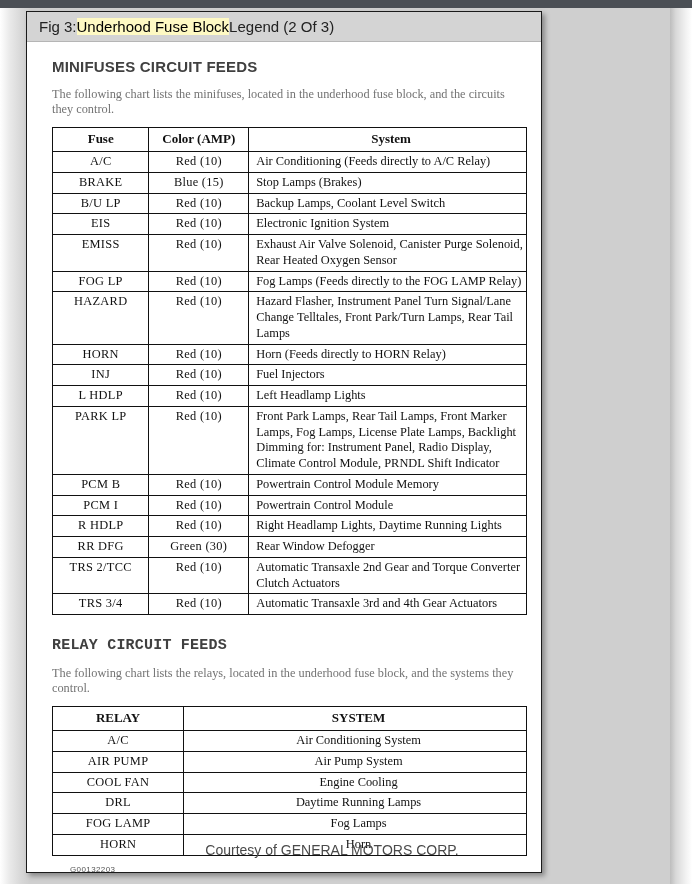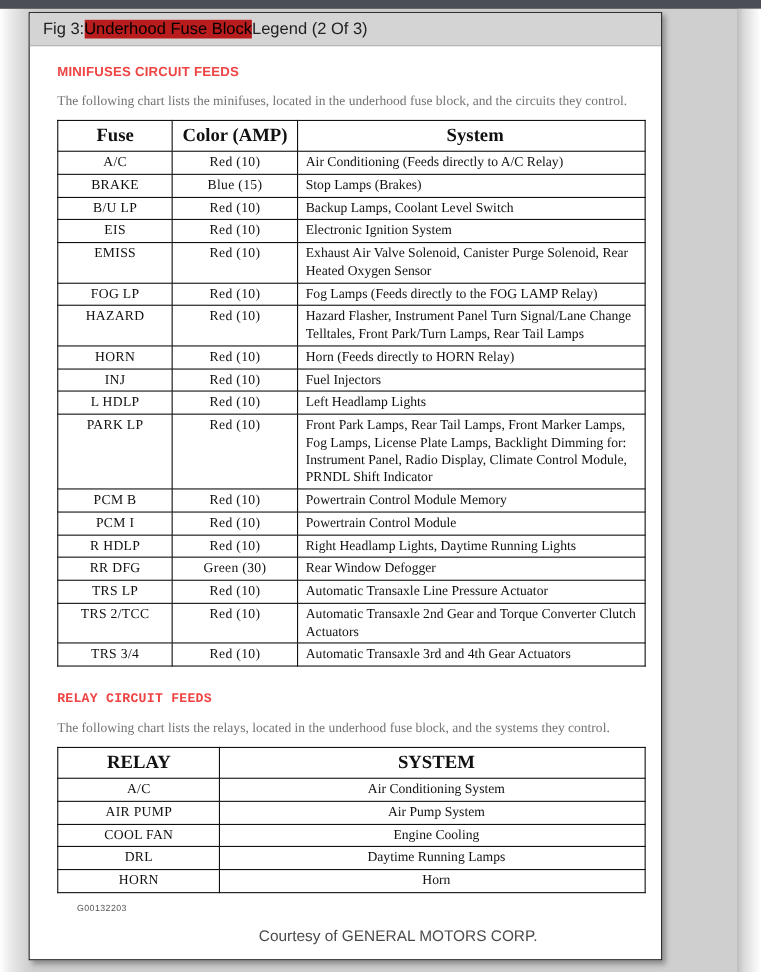--- a/index.html
+++ b/index.html
@@ -33,21 +33,21 @@
     top: 8px; left: 670px;
     width: 22px; height: 876px;
     background: linear-gradient(to right, #bdbdbd 0px, #d9d9d9 6px, #f2f2f2 16px, #ffffff 22px);
   }
 
   
   #document-page {
     position: absolute;
     top: 11px;
     left: 26px;
-    width: 576px;
+    width: 516px;
     height: 862px;
     background: #ffffff;
     border: 1px solid #1a1a1a;
     box-shadow: 3px 3px 5px rgba(0,0,0,0.35);
     box-sizing: border-box;
     overflow: hidden;
   }
 
   
   #figure-title-bar {
@@ -57,35 +57,35 @@
     display: flex;
     align-items: center;
     padding-left: 12px;
     box-sizing: border-box;
     font-family: "Liberation Sans", sans-serif;
     font-size: 15px;
     color: #222222;
     white-space: nowrap;
   }
   #figure-title-bar .hl {
-    background: #b91c1c;
+    background: #fef9c3;
     color: #000000;
   }
 
   
   #page-body {
     padding: 16px 14px 0 18px;
     box-sizing: border-box;
   }
 
   .section-heading {
     font-family: "Liberation Sans", sans-serif;
     font-weight: bold;
-    font-size: 12px;
-    color: #ef4444;
+    font-size: 15px;
+    color: #404040;
     letter-spacing: 0.2px;
     margin: 0 0 12px 7px;
   }
   #relay-section .section-heading {
     margin-top: 22px;
     font-family: Liberation Mono, monospace;
   }
   .section-intro {
     font-family: "Liberation Serif", serif;
     font-size: 12.3px;
@@ -104,21 +104,21 @@
   table.feed-table td {
     border: 1.1px solid #111111;
     font-size: 12.4px;
     color: #111111;
     padding: 2px 0;
     vertical-align: top;
   }
   table.feed-table th {
     font-weight: bold;
     text-align: center;
-    font-size: 17px;
+    font-size: 13px;
     padding: 3px 0 4px;
   }
   .c-fuse   { width: 117px; text-align: center; }
   .c-color  { width: 130px; text-align: center; }
   .c-system { width: 375px; text-align: left; padding-left: 7px !important; }
 
   .c-relay      { width: 168px; text-align: center; }
   .c-relay-sys  { width: 454px; text-align: center; padding-left: 7px !important; }
 
   table.feed-table td.c-system,
@@ -250,25 +250,20 @@
               <td class="c-fuse">R HDLP</td>
               <td class="c-color">Red (10)</td>
               <td class="c-system">Right Headlamp Lights, Daytime Running Lights</td>
             </tr>
             <tr>
               <td class="c-fuse">RR DFG</td>
               <td class="c-color">Green (30)</td>
               <td class="c-system">Rear Window Defogger</td>
             </tr>
             <tr>
-              <td class="c-fuse">TRS LP</td>
-              <td class="c-color">Red (10)</td>
-              <td class="c-system">Automatic Transaxle Line Pressure Actuator</td>
-            </tr>
-            <tr>
               <td class="c-fuse">TRS 2/TCC</td>
               <td class="c-color">Red (10)</td>
               <td class="c-system">Automatic Transaxle 2nd Gear and Torque Converter Clutch Actuators</td>
             </tr>
             <tr>
               <td class="c-fuse">TRS 3/4</td>
               <td class="c-color">Red (10)</td>
               <td class="c-system">Automatic Transaxle 3rd and 4th Gear Actuators</td>
             </tr>
           </tbody>
@@ -296,20 +291,24 @@
             </tr>
             <tr>
               <td class="c-relay">COOL FAN</td>
               <td class="c-relay-sys">Engine Cooling</td>
             </tr>
             <tr>
               <td class="c-relay">DRL</td>
               <td class="c-relay-sys">Daytime Running Lamps</td>
             </tr>
             <tr>
+              <td class="c-relay">FOG LAMP</td>
+              <td class="c-relay-sys">Fog Lamps</td>
+            </tr>
+            <tr>
               <td class="c-relay">HORN</td>
               <td class="c-relay-sys">Horn</td>
             </tr>
           </tbody>
       </table>
     </section>
 
     <div id="figure-id">G00132203</div>
 
   </div>

